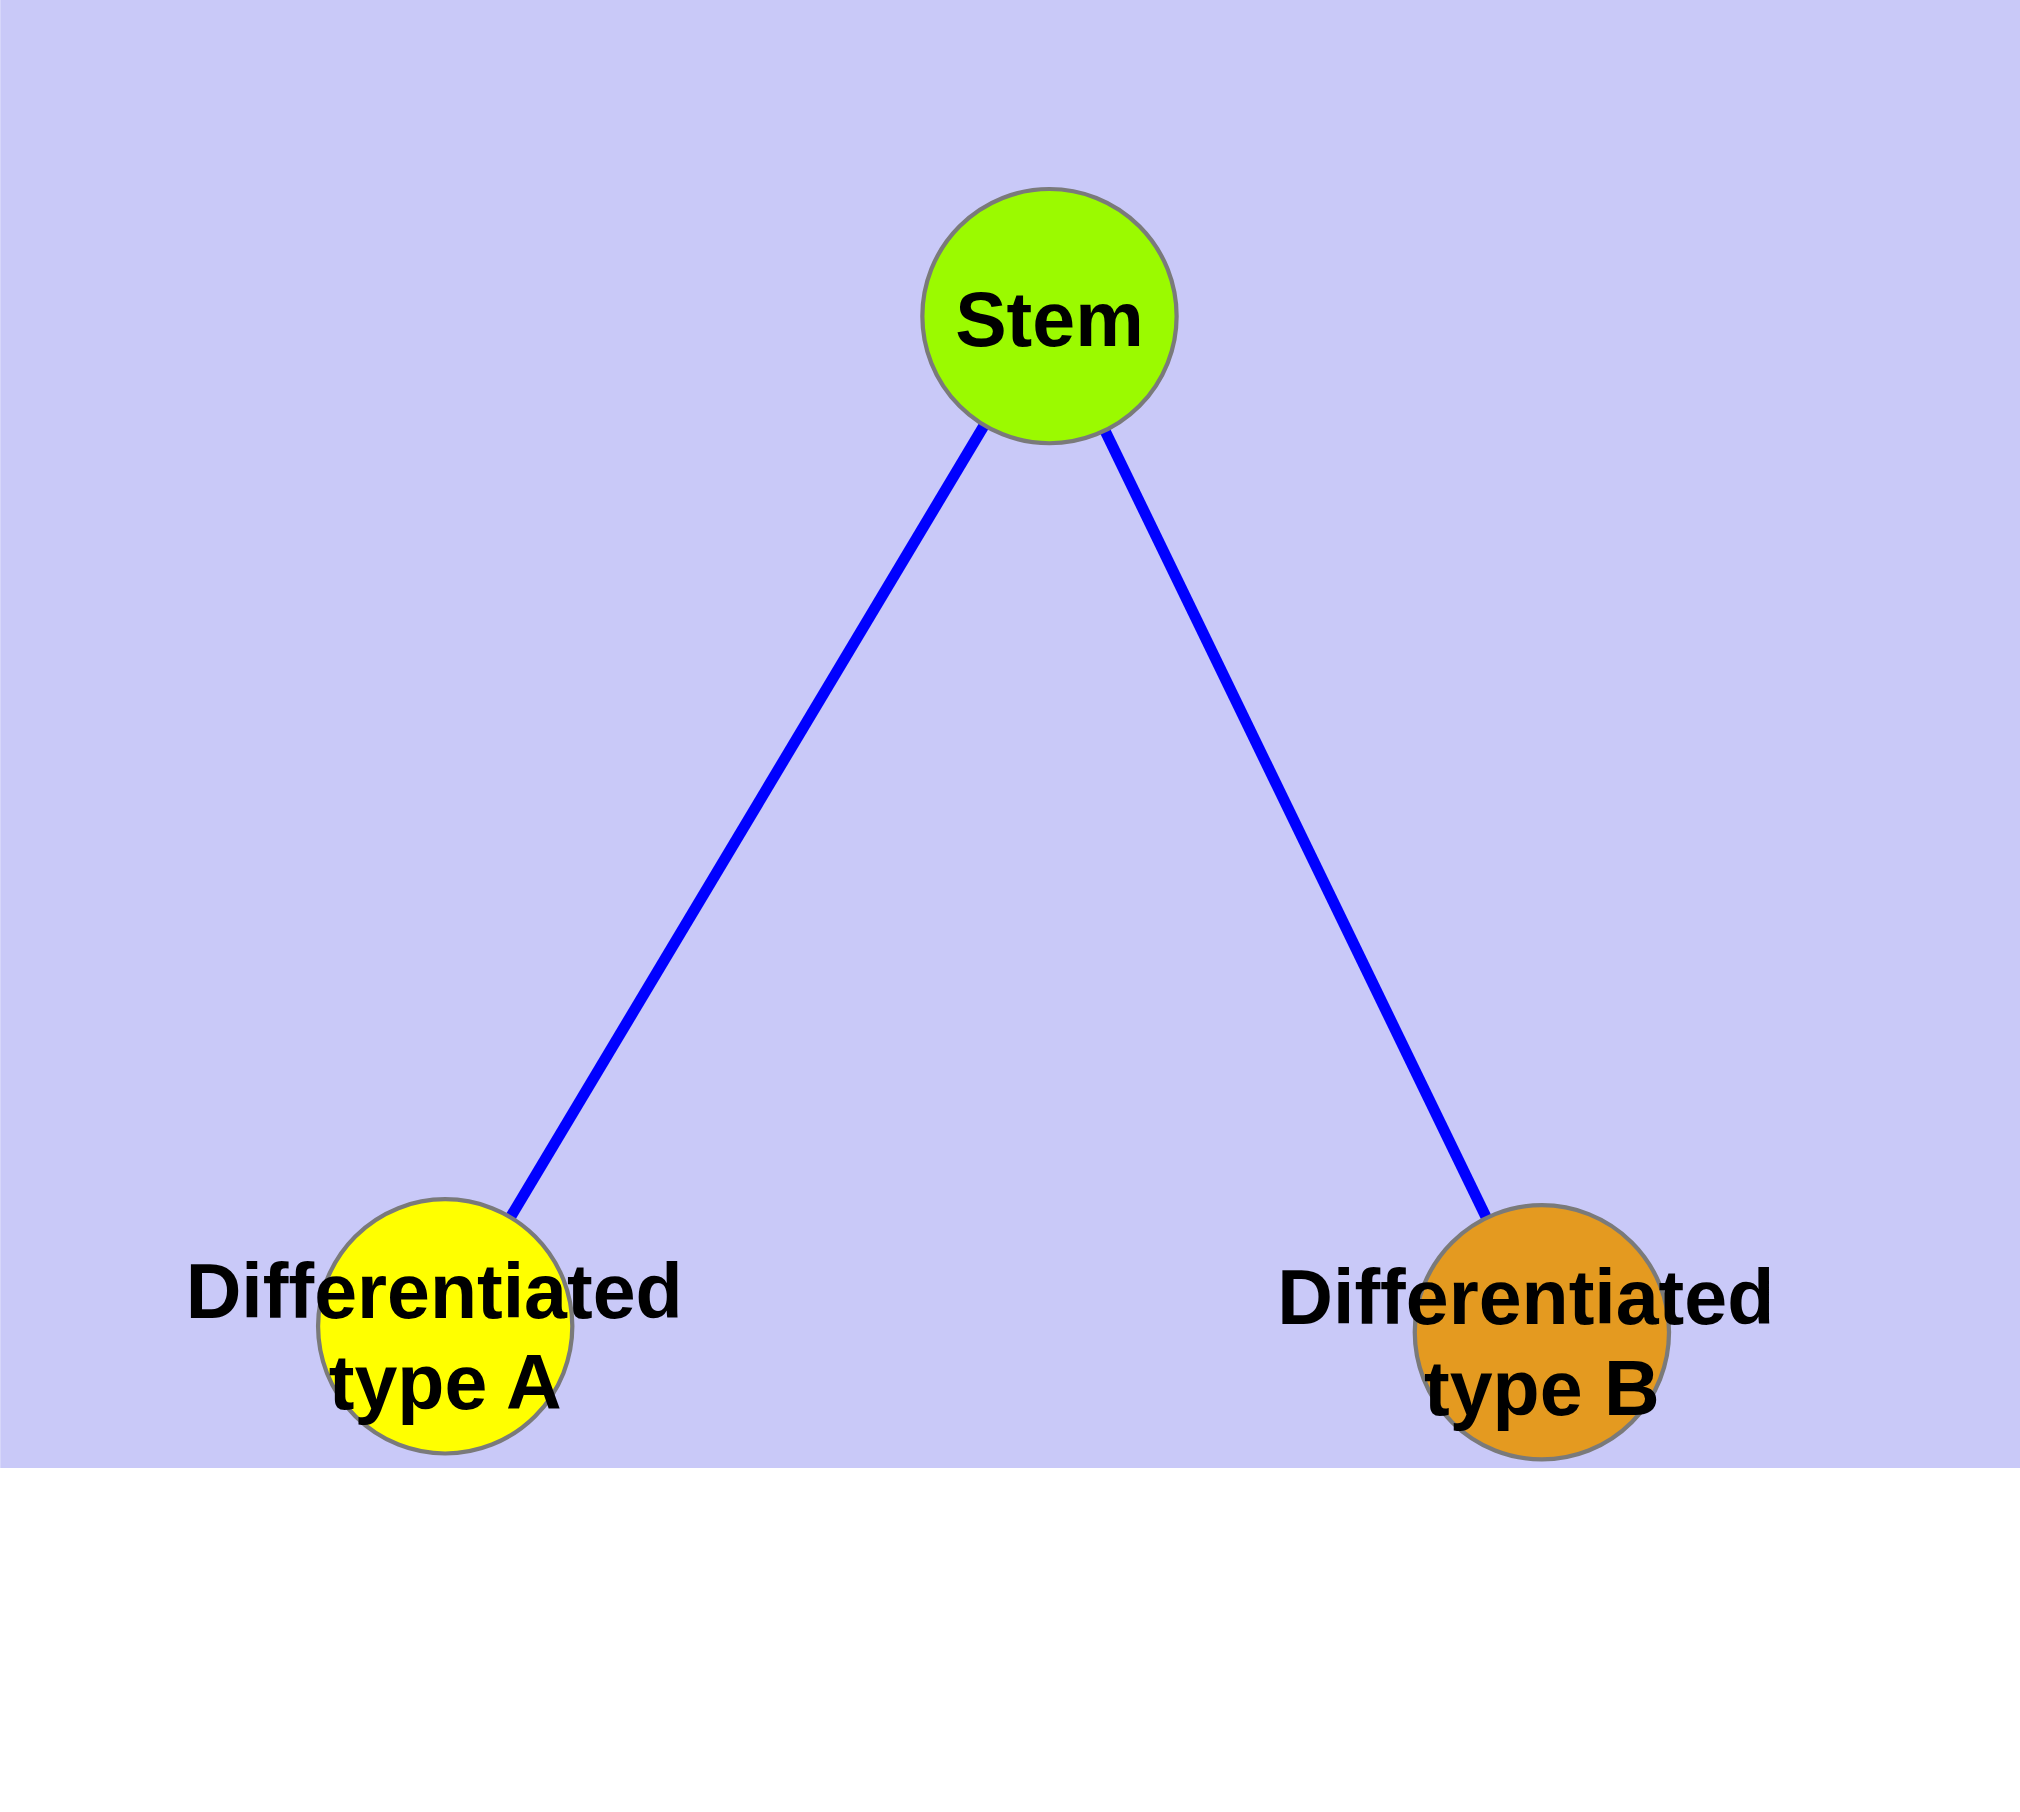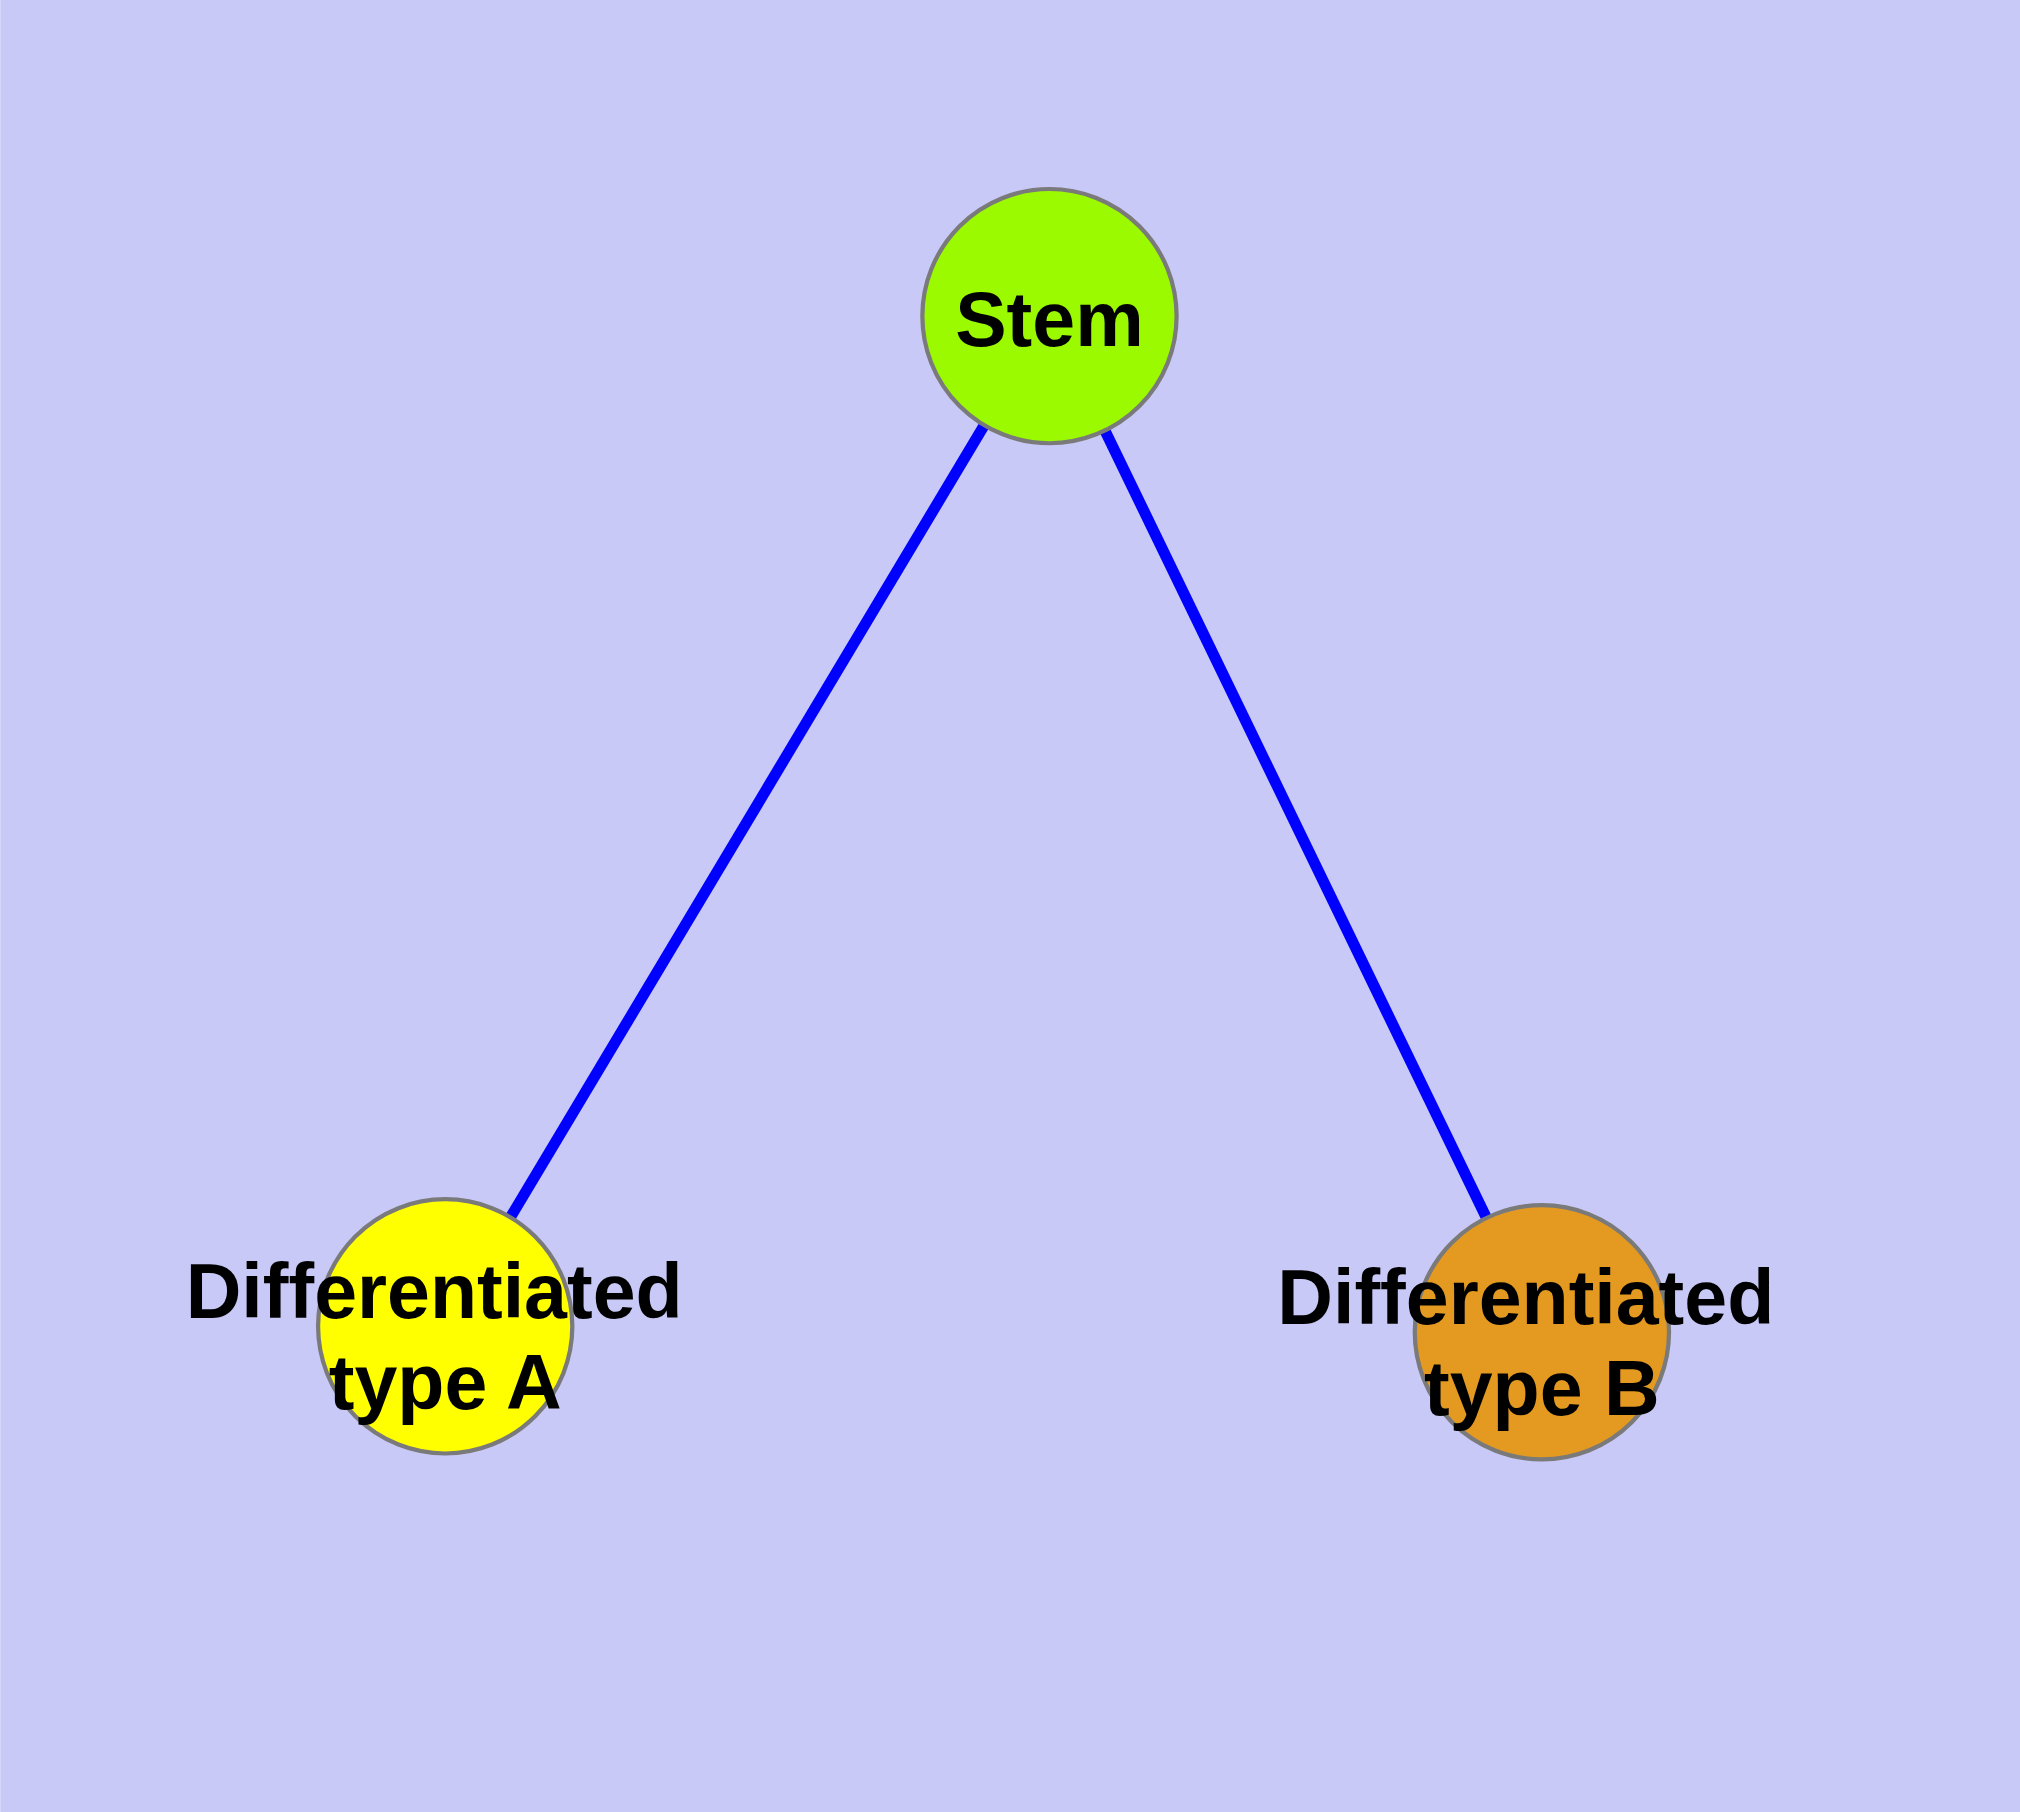--- a/index.html
+++ b/index.html
@@ -2,21 +2,21 @@
 <html style="font-size:13.6px"><head>
 <meta charset="utf-8">
 <style>
   html, body {
     margin: 0;
     padding: 0;
     background: #ffffff;
   }
   .canvas-wrap {
     width: 2021px;
-    height: 1812px;
+    height: 1468px;
     overflow: hidden;
   }
   svg { display: block; }
   .node-label {
     font-family: "Liberation Sans", sans-serif;
     font-weight: bold;
     font-size: 91px;
     text-anchor: middle;
   }
   .edge-line {

